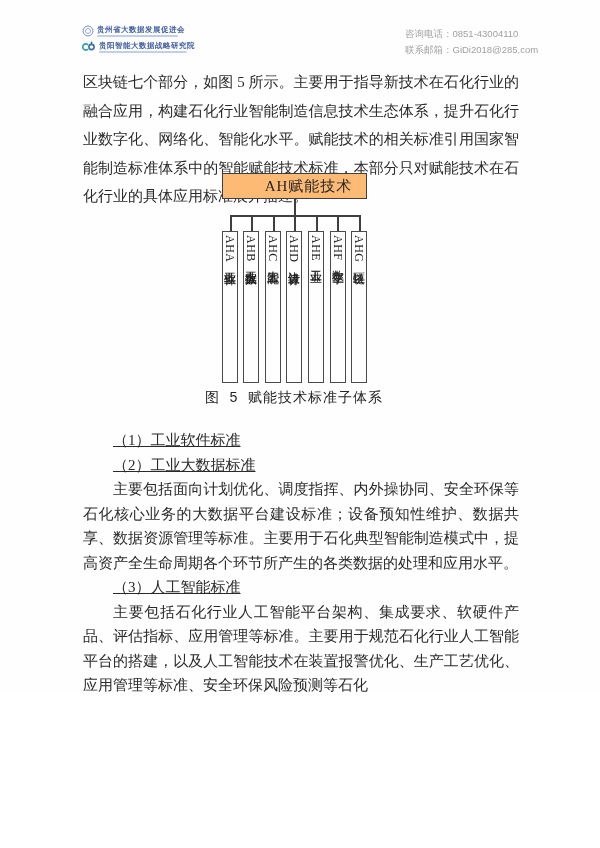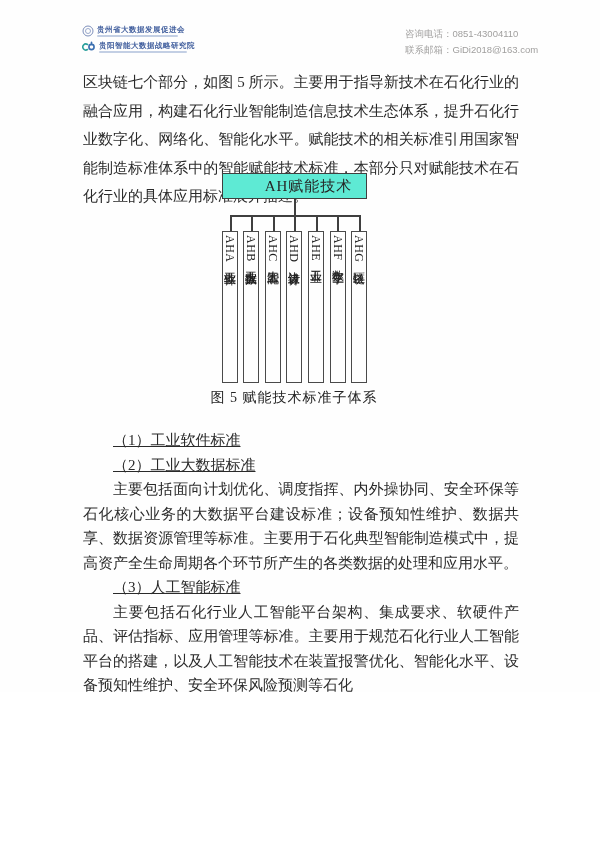--- a/index.html
+++ b/index.html
@@ -44,37 +44,37 @@
   }
   .sec-body {
     font-size: 15px; line-height: 24.5px;
     text-indent: 2em; text-align: justify; color: #2a2a2a;
   }
 
   
   .figure { position: absolute; left: 222px; top: 173px; width: 146px; height: 245px; }
   .root-box {
     position: absolute; left: 0; top: 0; width: 145px; height: 26px;
-    border: 1.5px solid #3f3f3f; background: #5eead4;
+    border: 1.5px solid #3f3f3f; background: #fdba74;
     display: flex; align-items: center; justify-content: center;
     font-size: 15px; letter-spacing: 1px; white-space: nowrap; padding-left: 28px;
   }
   .trunk   { position: absolute; left: 72px; top: 26px; width: 1.5px; height: 16px; background: #3f3f3f; }
   .hline   { position: absolute; left: 8px;  top: 42px; width: 130px; height: 1.5px; background: #3f3f3f; }
   .stub    { position: absolute; top: 42px; width: 1.5px; height: 16px; background: #3f3f3f; }
   .branch-box {
     position: absolute; top: 58px; width: 16px; height: 152px;
     border: 1px solid #4a4a4a; background: #fefefe;
     writing-mode: vertical-lr; text-orientation: mixed;
     font-size: 12px; line-height: 14px; letter-spacing: 0.5px;
     padding-top: 3px; text-align: left; color: #1e1e1e;
   }
   .fig-caption {
     position: absolute; left: 72px; top: 216px; transform: translateX(-50%);
-    font-size: 14px; letter-spacing: 1px; white-space: nowrap; color: #242424;
+    font-size: 14px; letter-spacing: 1px; white-space: nowrap; color: #242424; font-family: Liberation Mono, monospace;
   }
 
   
   .page-number {
     position: absolute; left: 8px; top: 783px; width: 100%;
     text-align: center; font-size: 12px; color: #3d3d3d;
   }
 </style>
 </head>
 <body>
@@ -100,21 +100,21 @@
       </svg>
       <div class="logo-texts">
         <span class="logo-cn">贵阳智能大数据战略研究院</span>
         <span class="logo-en-line"></span>
       </div>
     </div>
   </div>
 
   <div class="contact">
     <div>咨询电话：0851-43004110</div>
-    <div>联系邮箱：GiDi2018@163.com</div>
+    <div>联系邮箱：GiDi2018@285.com</div>
   </div>
 
   <p class="intro">区块链七个部分，如图 5 所示。主要用于指导新技术在石化行业的融合应用，构建石化行业智能制造信息技术生态体系，提升石化行业数字化、网络化、智能化水平。赋能技术的相关标准引用国家智能制造标准体系中的智能赋能技术标准，本部分只对赋能技术在石化行业的具体应用标准展开描述。</p>
 
   <div class="figure">
     <div class="root-box">AH赋能技术</div>
     <div class="trunk"></div>
     <div class="hline"></div>
 
     <div class="stub" style="left:8px"></div>
@@ -134,18 +134,18 @@
     <div class="branch-box" style="left:129px">AHG区块链</div>
 
     <div class="fig-caption">图 5  赋能技术标准子体系</div>
   </div>
 
   <div class="sections">
     <h3 class="sec-heading">（1）工业软件标准</h3>
     <h3 class="sec-heading">（2）工业大数据标准</h3>
     <p class="sec-body">主要包括面向计划优化、调度指挥、内外操协同、安全环保等石化核心业务的大数据平台建设标准；设备预知性维护、数据共享、数据资源管理等标准。主要用于石化典型智能制造模式中，提高资产全生命周期各个环节所产生的各类数据的处理和应用水平。</p>
     <h3 class="sec-heading">（3）人工智能标准</h3>
-    <p class="sec-body">主要包括石化行业人工智能平台架构、集成要求、软硬件产品、评估指标、应用管理等标准。主要用于规范石化行业人工智能平台的搭建，以及人工智能技术在装置报警优化、智能化水平、设备预知性维护、安全环保风险预测等石化</p>
+    <p class="sec-body">主要包括石化行业人工智能平台架构、集成要求、软硬件产品、评估指标、应用管理等标准。主要用于规范石化行业人工智能平台的搭建，以及人工智能技术在装置报警优化、生产工艺优化、应用管理等标准、安全环保风险预测等石化</p>
   </div>
 
   <div class="page-number">197</div>
 
 </div>
 
 </body></html>

